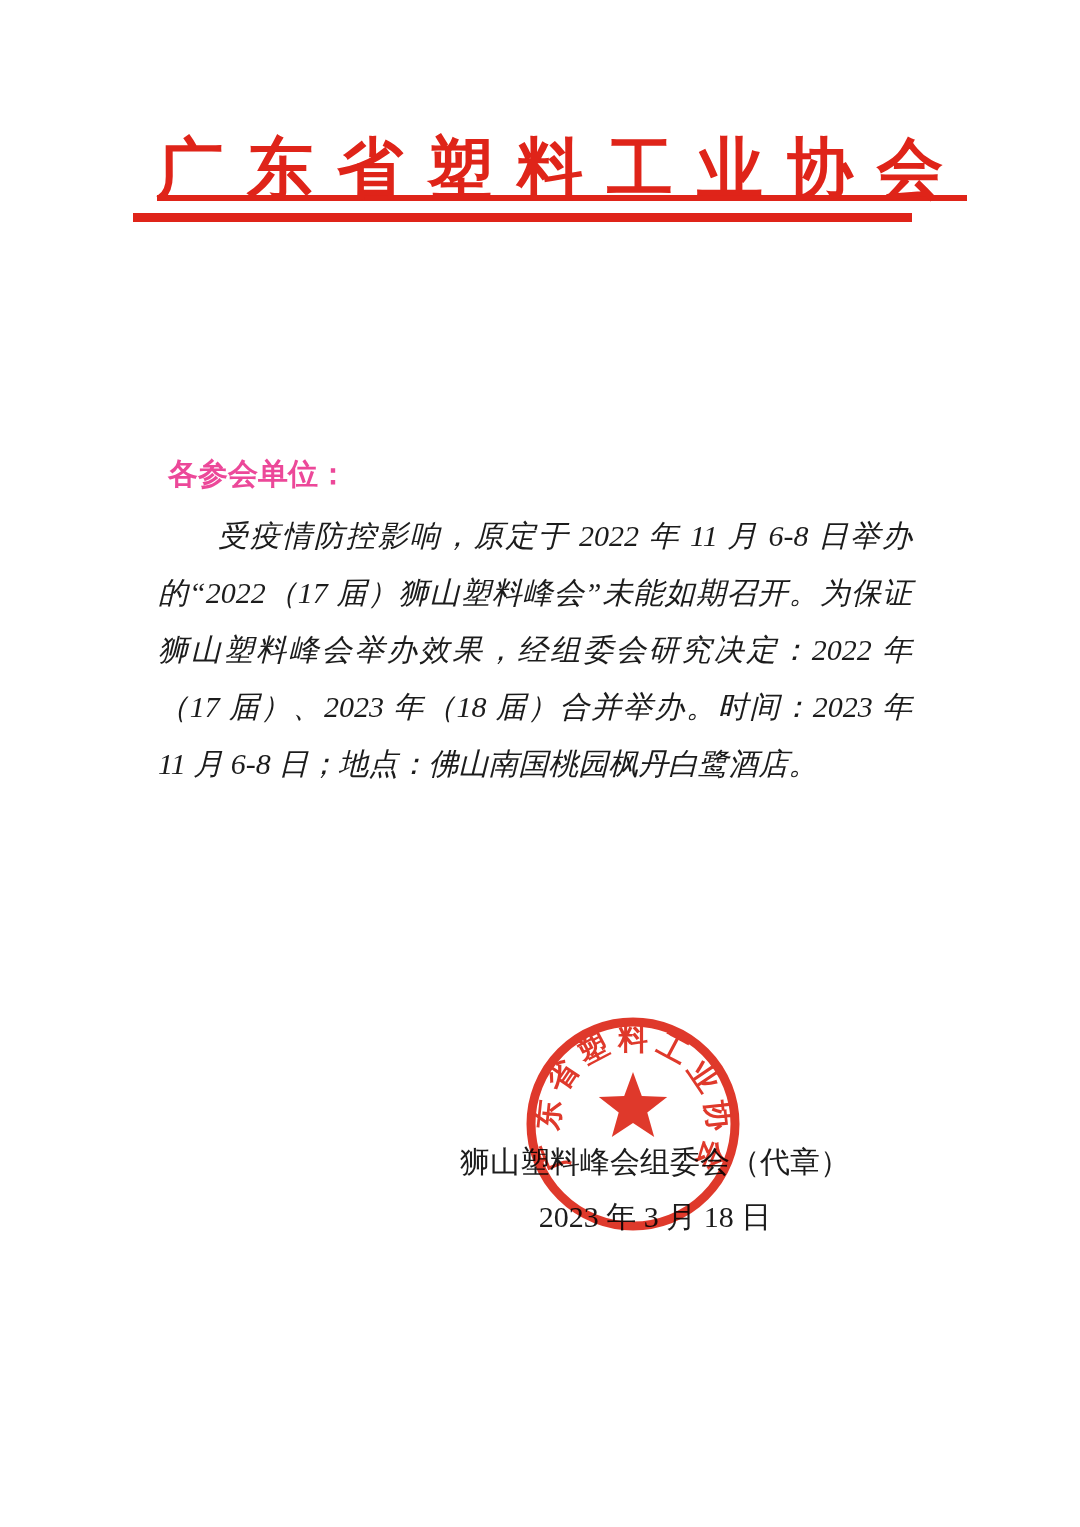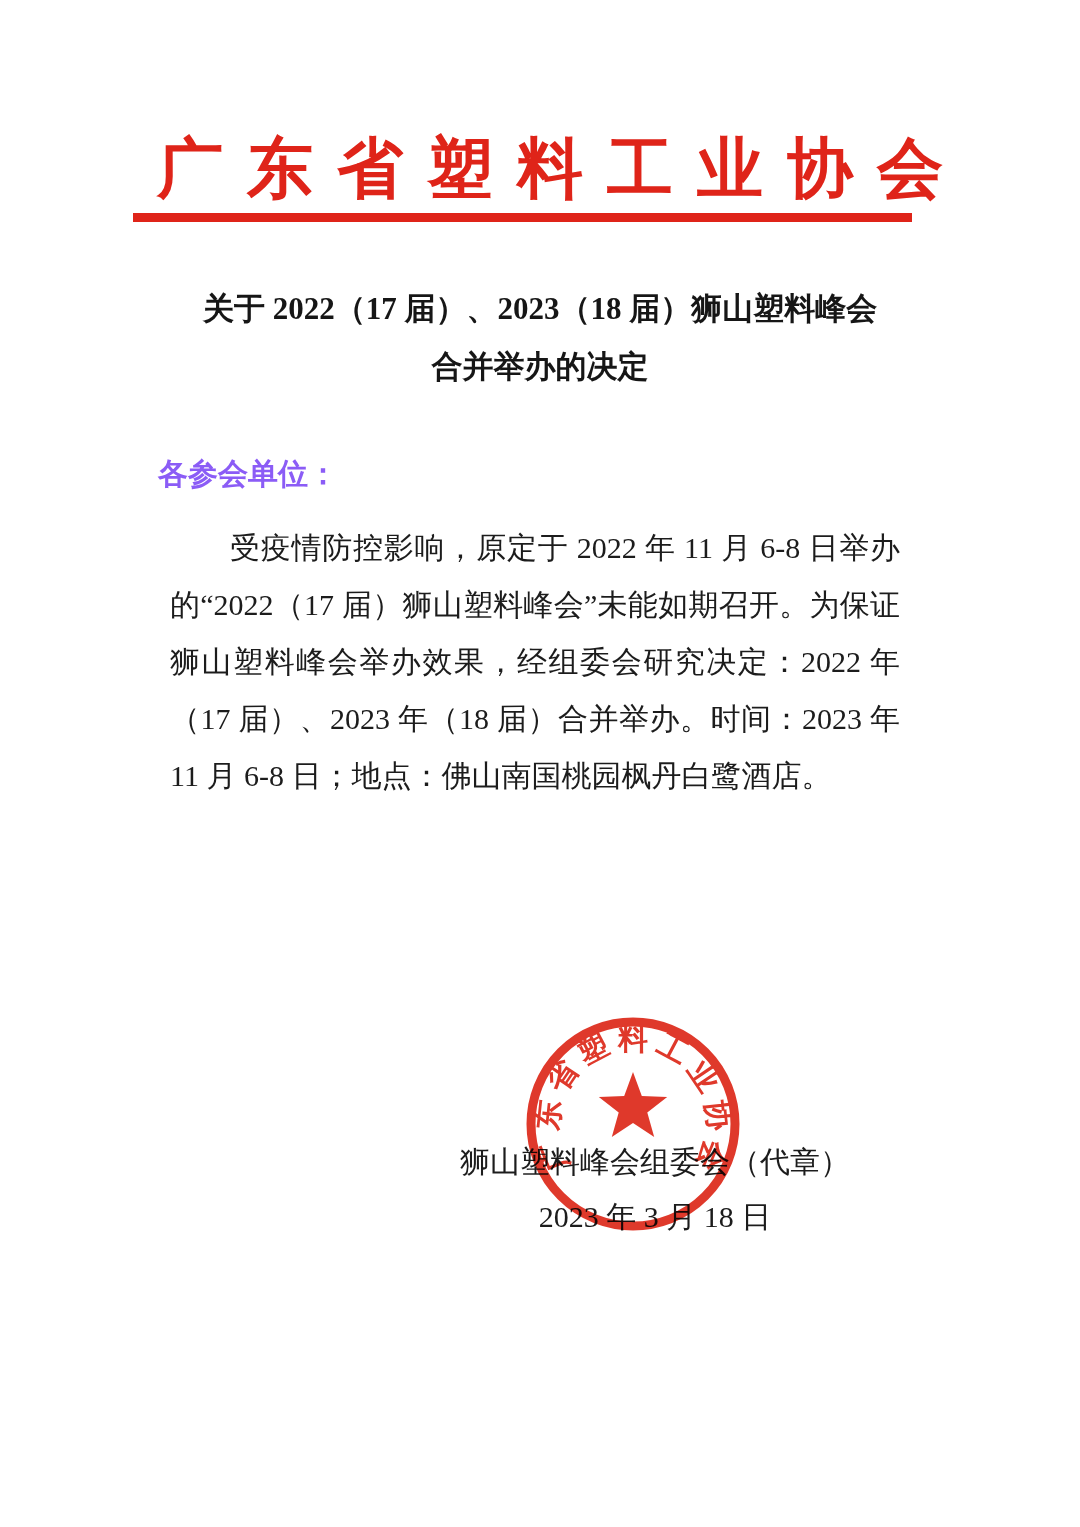--- a/index.html
+++ b/index.html
@@ -20,20 +20,21 @@
     left: 133px;
     width: 779px;
     text-align: center;
     font-size: 66px;
     line-height: 70px;
     font-weight: 700;
     letter-spacing: 24px;
     text-indent: 24px;
     color: var(--red, #df2419);
     white-space: nowrap;
+    text-decoration: underline;
   }
   .letterhead-rule {
     position: absolute;
     top: 213px;
     left: 133px;
     width: 779px;
     height: 9px;
     background: var(--red, #df2419);
   }
 
@@ -47,39 +48,40 @@
     font-weight: 700;
     font-size: 31px;
     line-height: 58px;
     color: #161616;
   }
 
   
   .salutation {
     position: absolute;
     top: 454px;
-    left: 158px;
+    left: 168px;
     font-family: Liberation Sans, sans-serif;
     font-weight: 700;
     font-size: 30px;
-    color: #8b5cf6;
+    color: #ec4899;
   }
   .body-text {
     position: absolute;
     top: 507px;
     left: 158px;
     width: 754px;
     font-size: 30px;
     line-height: 57px;
     text-align: justify;
     color: #1c1c1c;
   }
   .body-text p {
-    margin: 12px;
+    margin: 0;
     text-indent: 2em;
+    font-style: italic;
   }
 
   
   .signature-block {
     position: absolute;
     top: 1134px;
     left: 450px;
     width: 410px;
     text-align: center;
     font-size: 30px;
@@ -116,24 +118,20 @@
   }
 </style>
 </head>
 <body>
 
 <div class="page">
 
   <div class="letterhead-name">广东省塑料工业协会</div>
   <div class="letterhead-rule"></div>
 
-  <div class="doc-title">
-    <div>关于 2022（17 届）、2023（18 届）狮山塑料峰会</div>
-    <div>合并举办的决定</div>
-  </div>
 
   <div class="salutation">各参会单位：</div>
 
   <div class="body-text">
     <p>受疫情防控影响，原定于 2022 年 11 月 6-8 日举办的“2022（17 届）狮山塑料峰会”未能如期召开。为保证狮山塑料峰会举办效果，经组委会研究决定：2022 年（17 届）、2023 年（18 届）合并举办。时间：2023 年 11 月 6-8 日；地点：佛山南国桃园枫丹白鹭酒店。</p>
   </div>
 
   <div class="signature-block">
     <div>狮山塑料峰会组委会（代章）</div>
     <div>2023 年 3 月 18 日</div>

